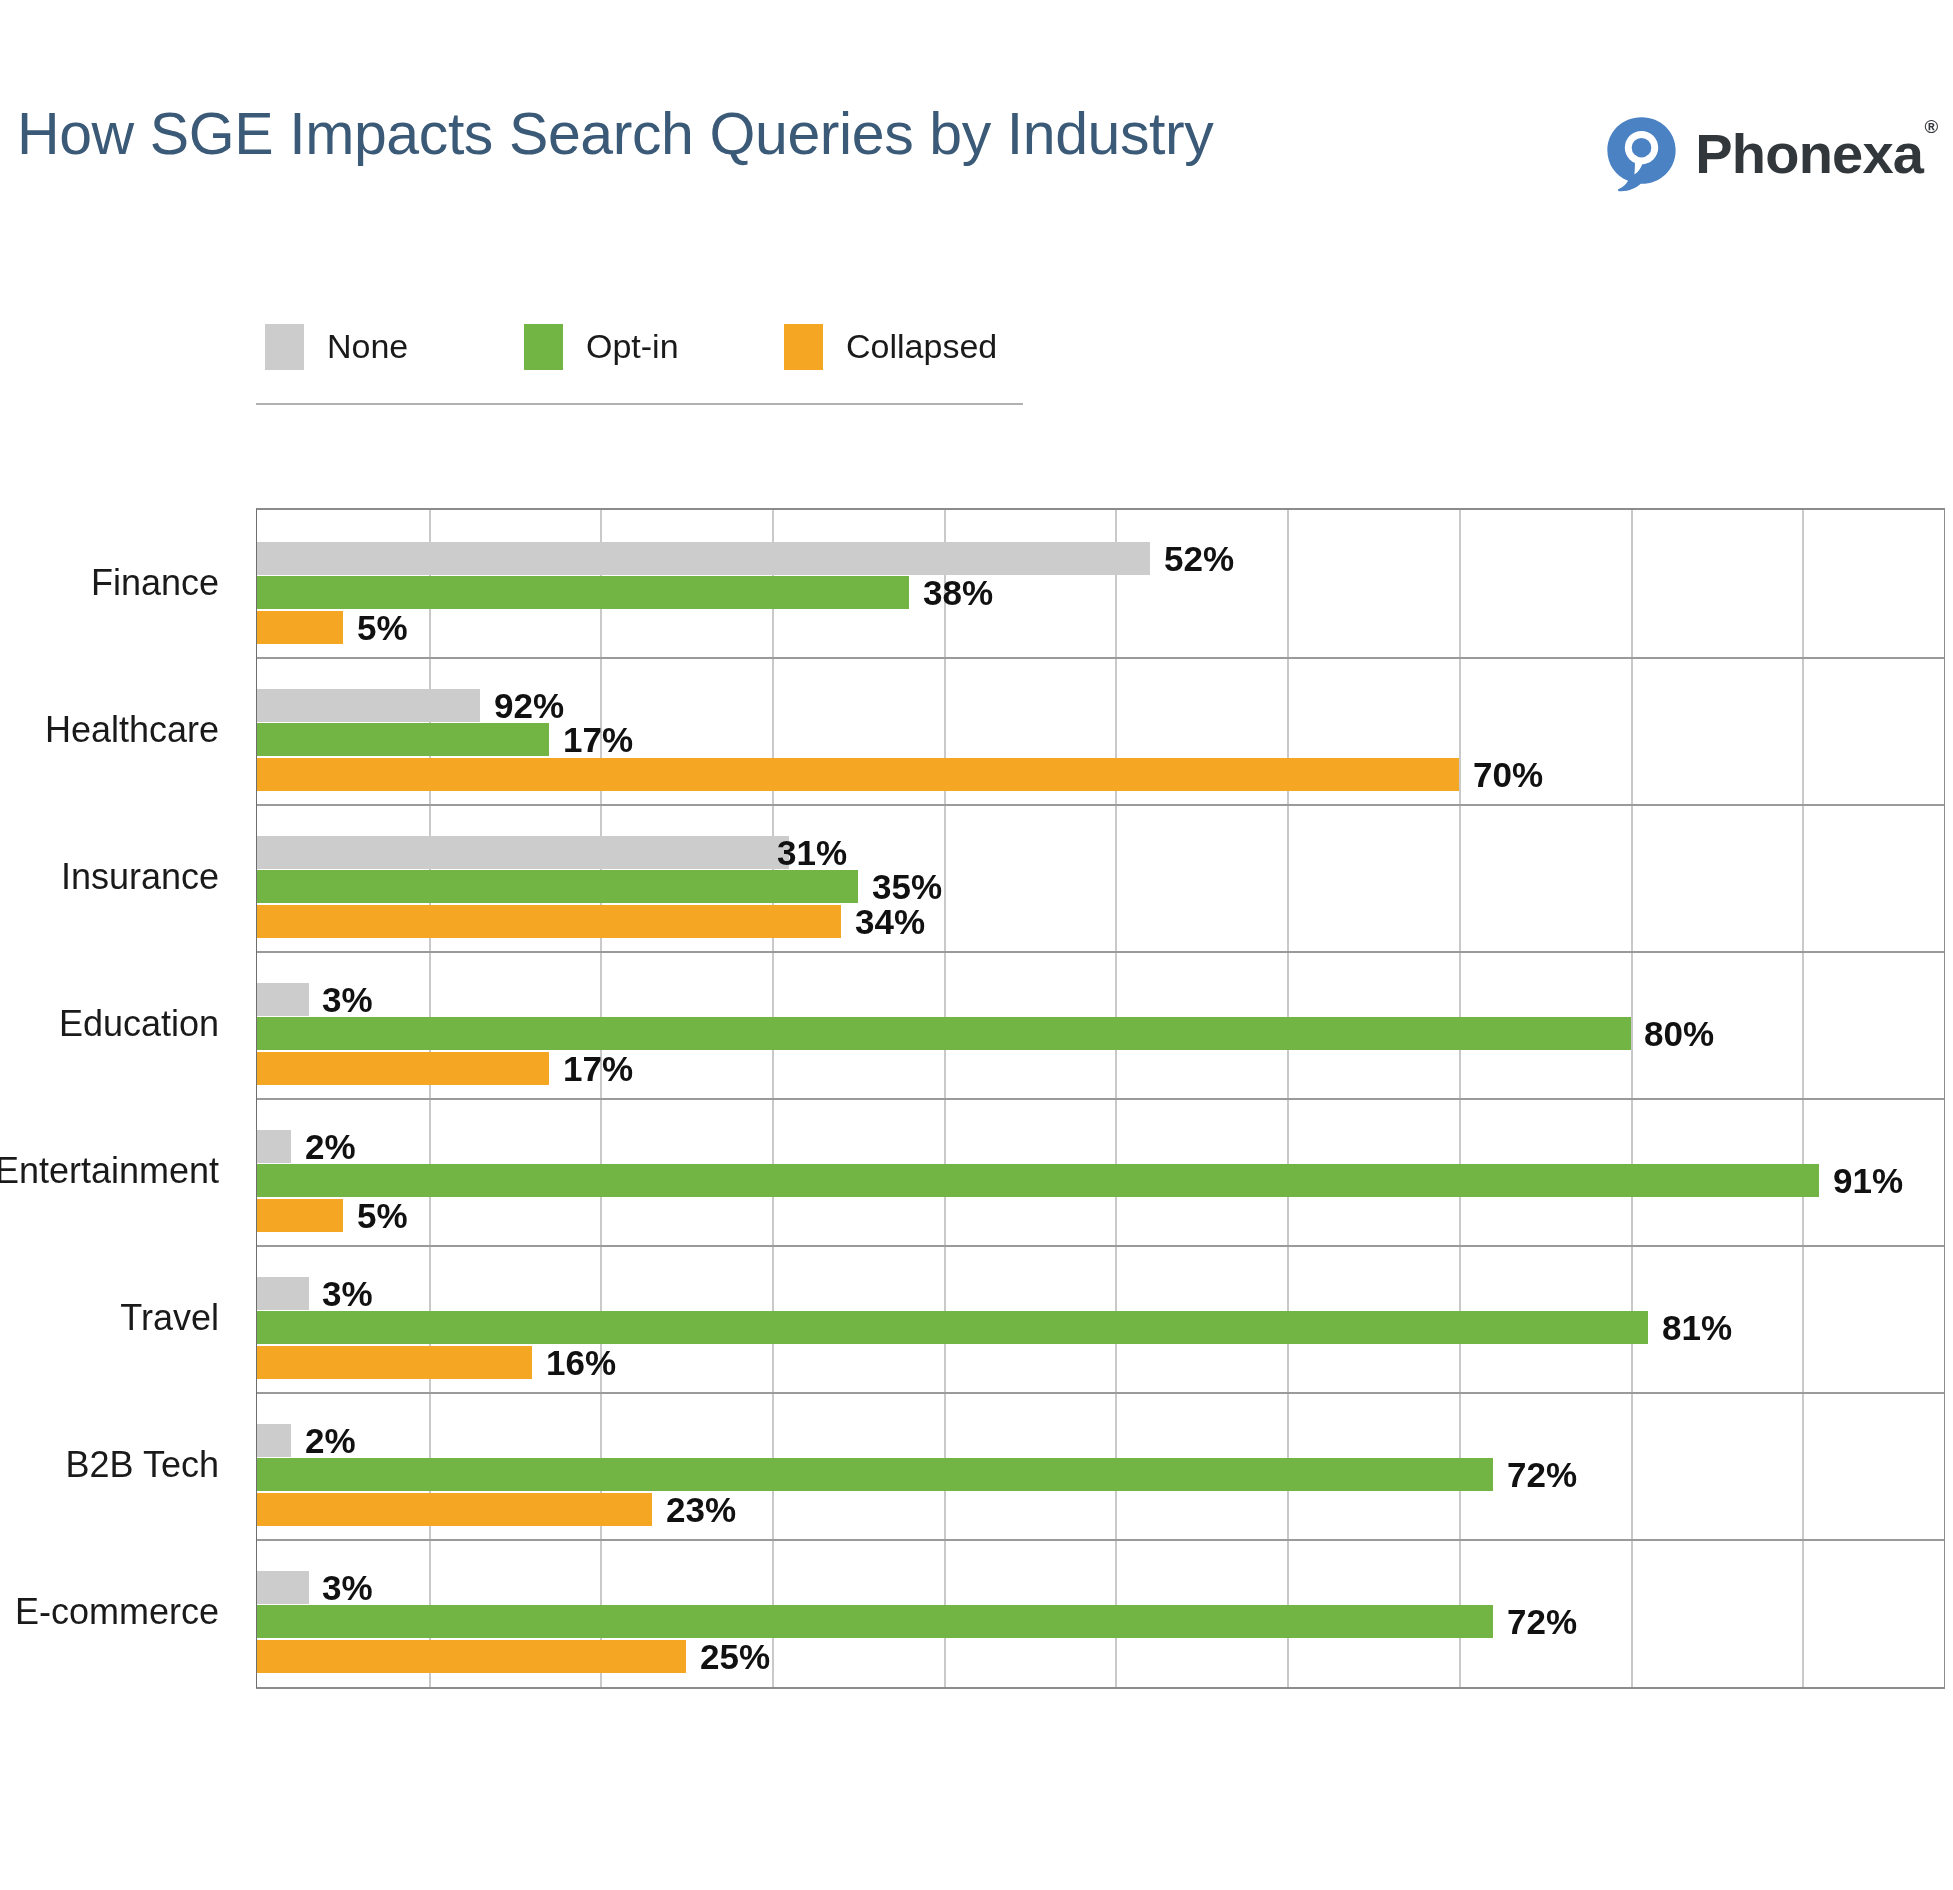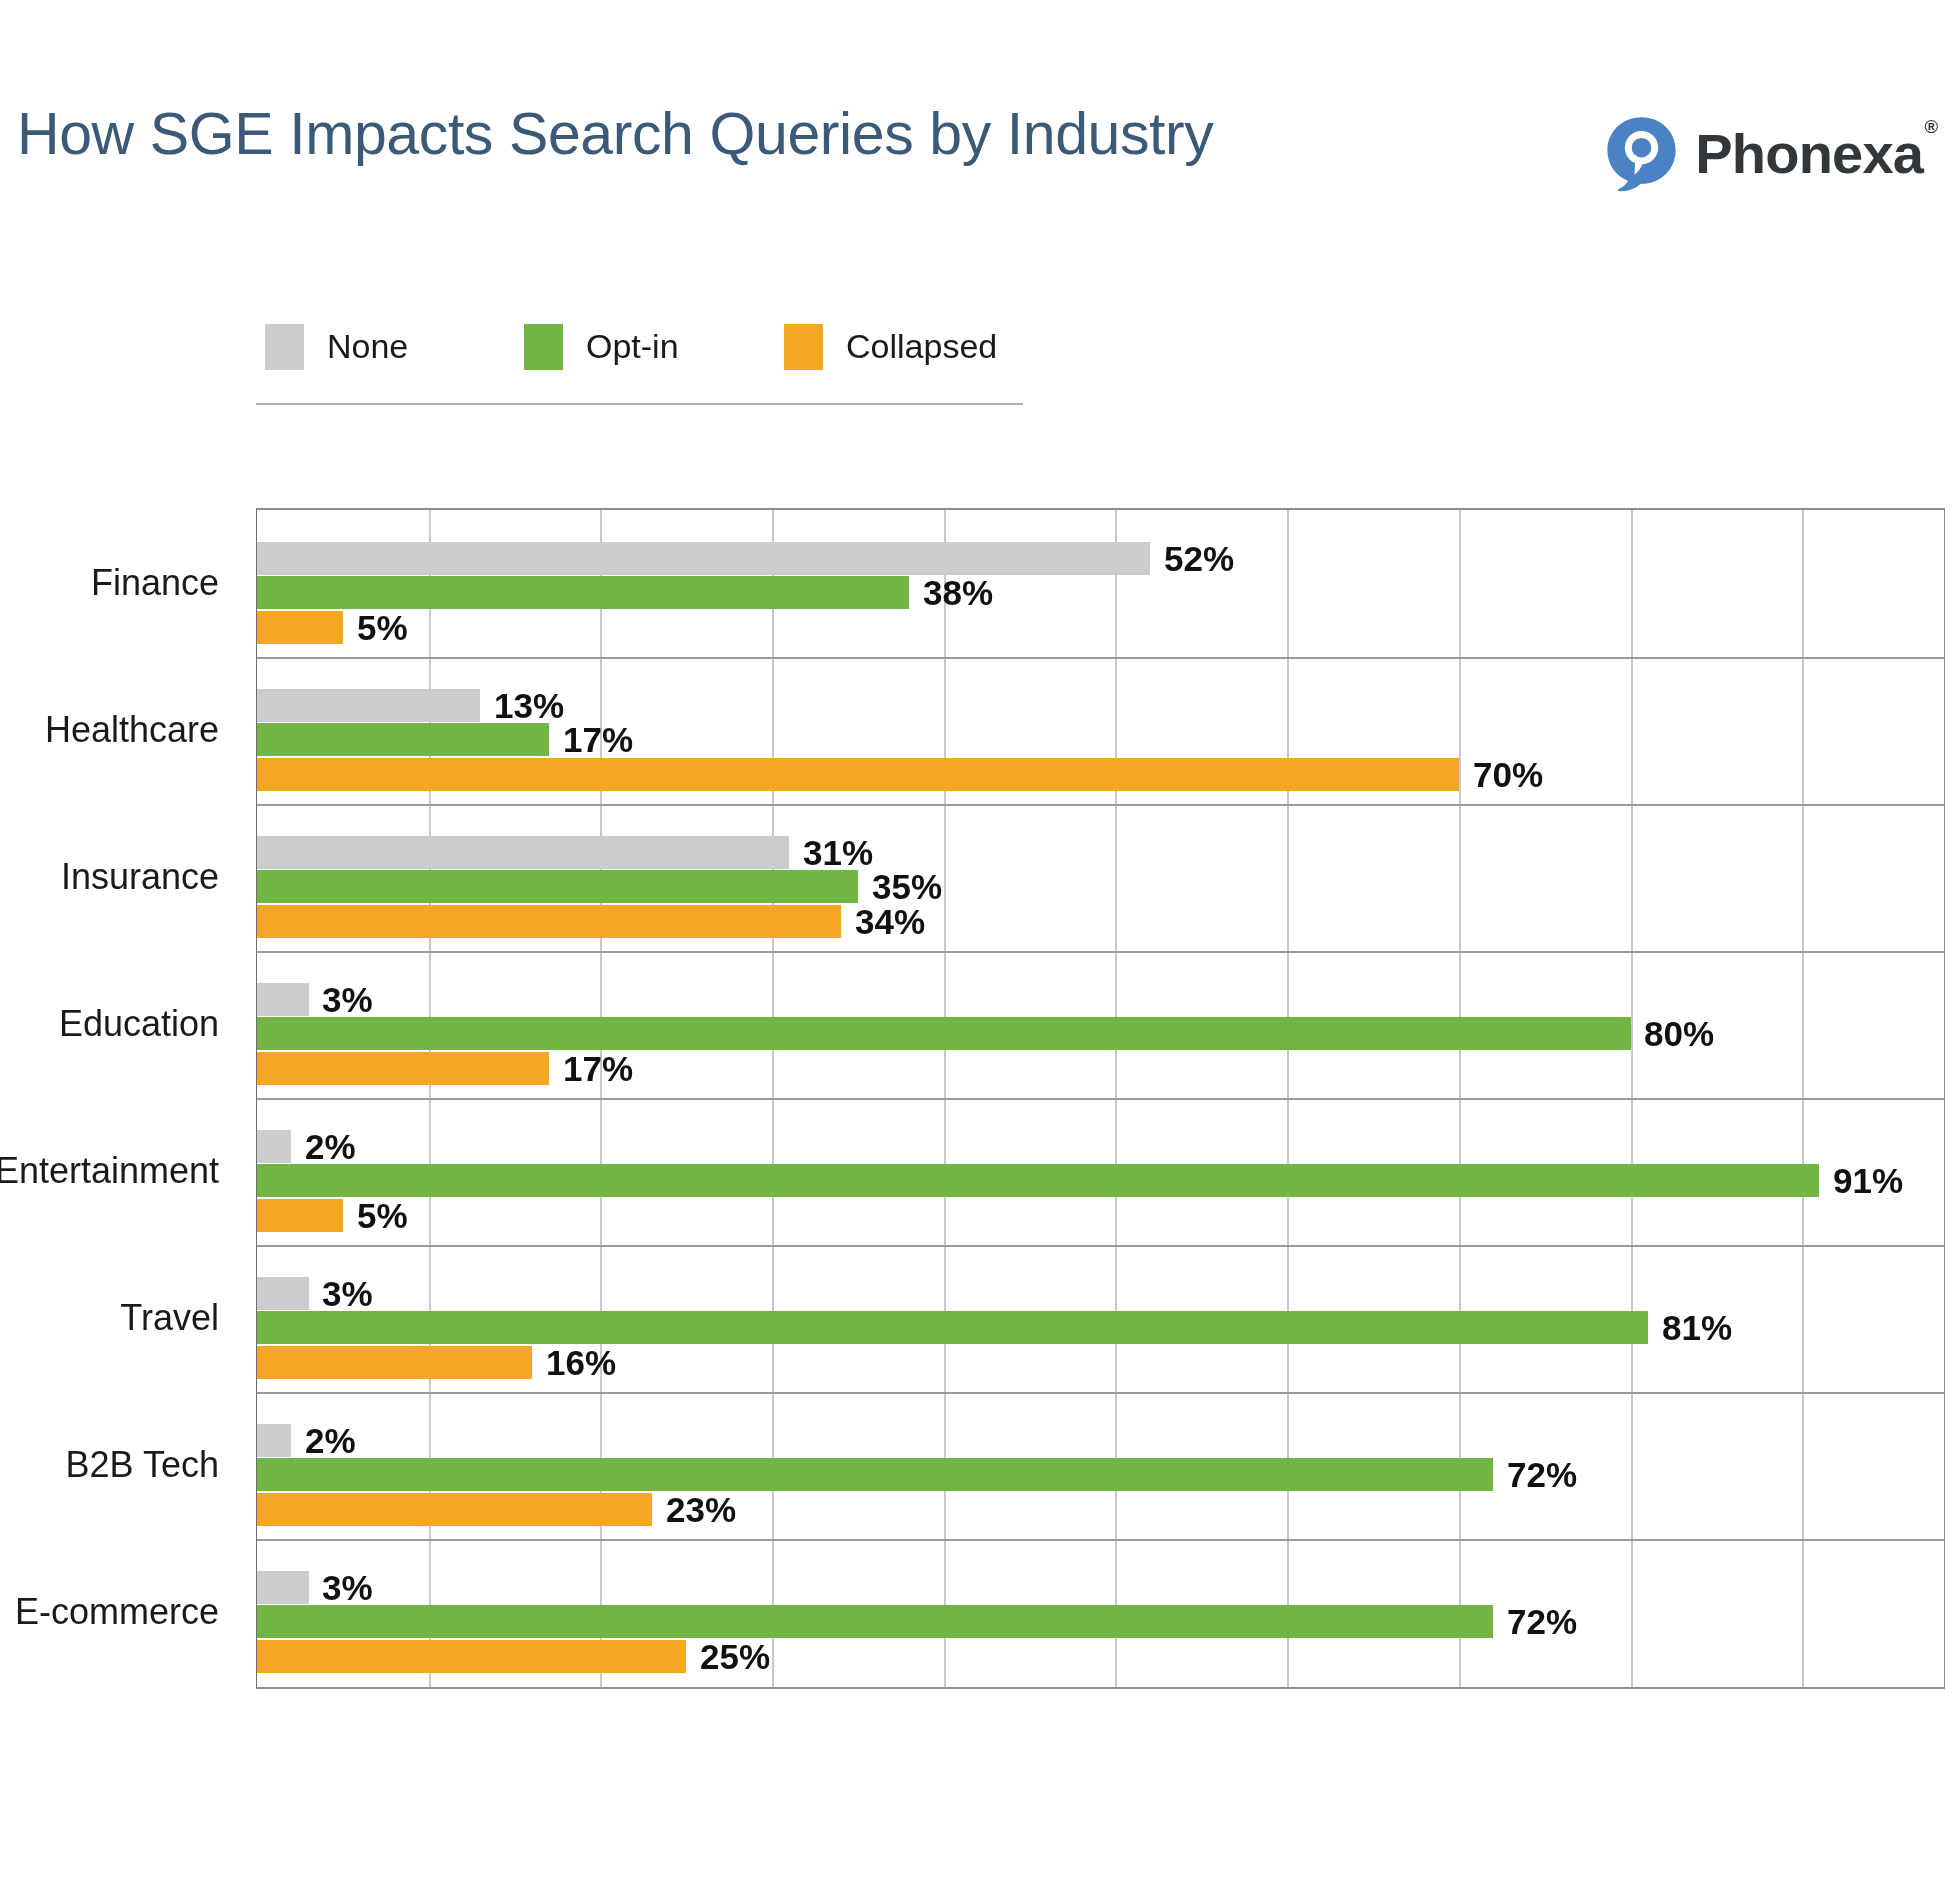--- a/index.html
+++ b/index.html
@@ -216,37 +216,37 @@
       <div class="bar-row" style="top: 101px; right: 0px;">
         <div class="bar" style="width: 86px; background: rgb(245, 166, 35);"></div>
         <div class="bar-value" style="left: 100px;">5%</div>
       </div>
     </div>
     <div class="group-sep" style="top: 147px;"></div>
     <div class="cat-group" style="top: 147px; height: 147px;">
       <div class="cat-label" style="top: 52px;">Healthcare</div>
       <div class="bar-row" style="top: 32px; right: 0px;">
         <div class="bar" style="width: 223px; background: rgb(204, 204, 204);"></div>
-        <div class="bar-value" style="left: 237px;">13%</div>
+        <div class="bar-value" style="left: 237px;">92%</div>
       </div>
       <div class="bar-row" style="top: 66px; right: 0px;">
         <div class="bar" style="width: 292px; background: rgb(114, 181, 68);"></div>
         <div class="bar-value" style="left: 306px;">17%</div>
       </div>
       <div class="bar-row" style="top: 101px; right: 0px;">
         <div class="bar" style="width: 1202px; background: rgb(245, 166, 35);"></div>
         <div class="bar-value" style="left: 1216px;">70%</div>
       </div>
     </div>
     <div class="group-sep" style="top: 294px;"></div>
     <div class="cat-group" style="top: 294px; height: 147px;">
       <div class="cat-label" style="top: 52px;">Insurance</div>
       <div class="bar-row" style="top: 32px; right: 0px;">
         <div class="bar" style="width: 532px; background: rgb(204, 204, 204);"></div>
-        <div class="bar-value" style="left: 546px;">31%</div>
+        <div class="bar-value" style="left: 520px;">31%</div>
       </div>
       <div class="bar-row" style="top: 66px; right: 0px;">
         <div class="bar" style="width: 601px; background: rgb(114, 181, 68);"></div>
         <div class="bar-value" style="left: 615px;">35%</div>
       </div>
       <div class="bar-row" style="top: 101px; right: 0px;">
         <div class="bar" style="width: 584px; background: rgb(245, 166, 35);"></div>
         <div class="bar-value" style="left: 598px;">34%</div>
       </div>
     </div>

